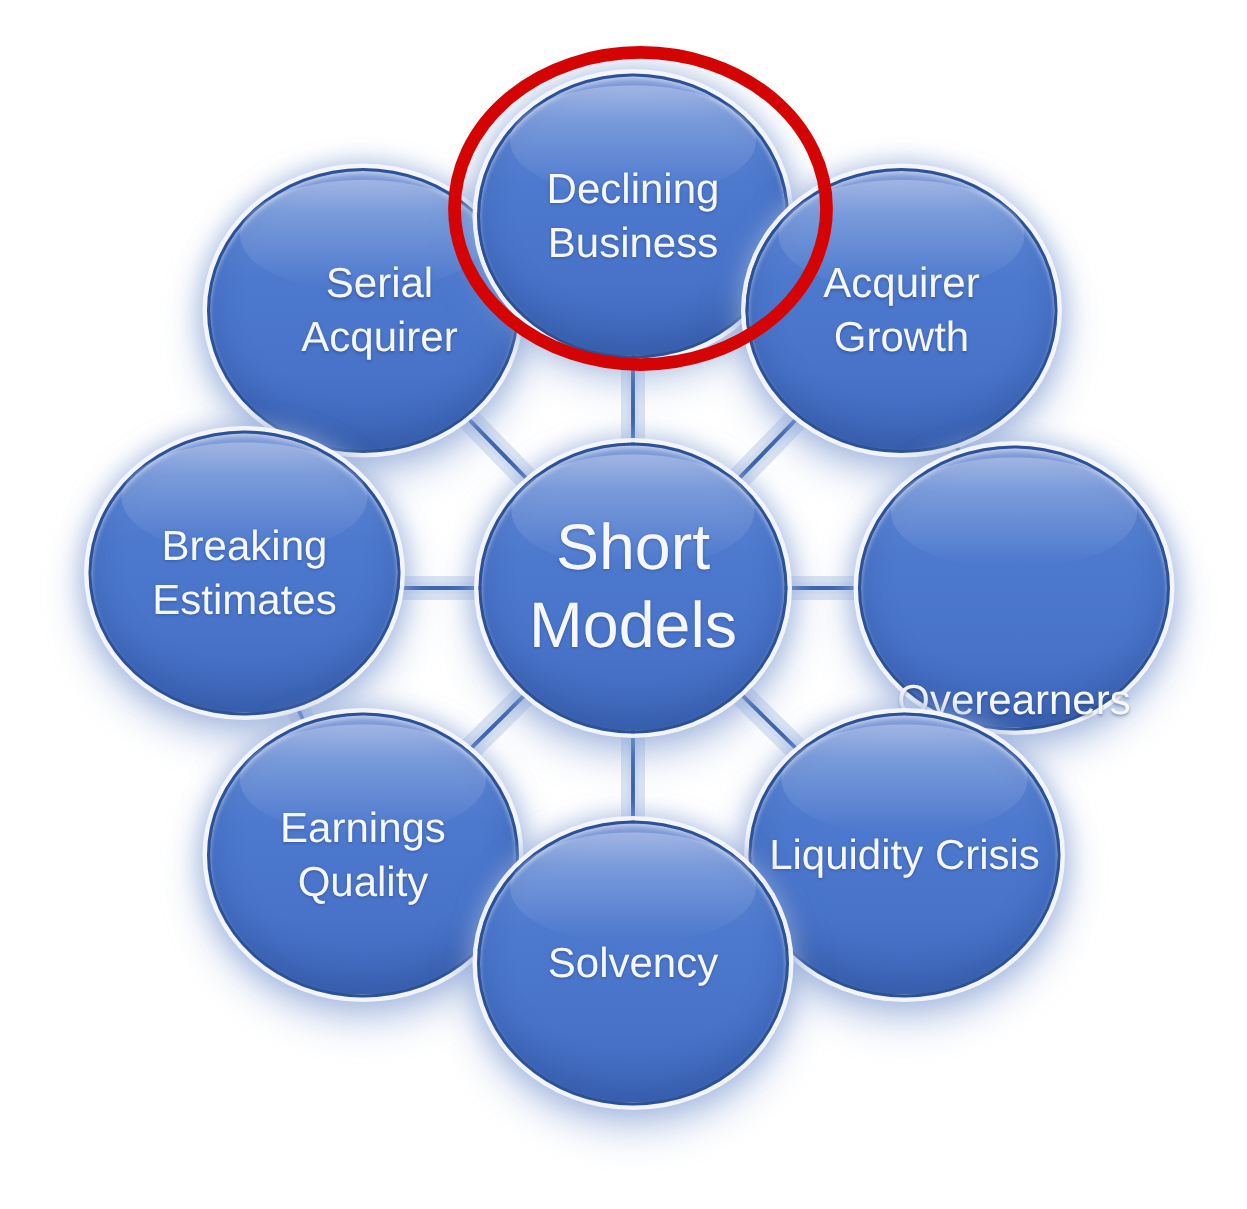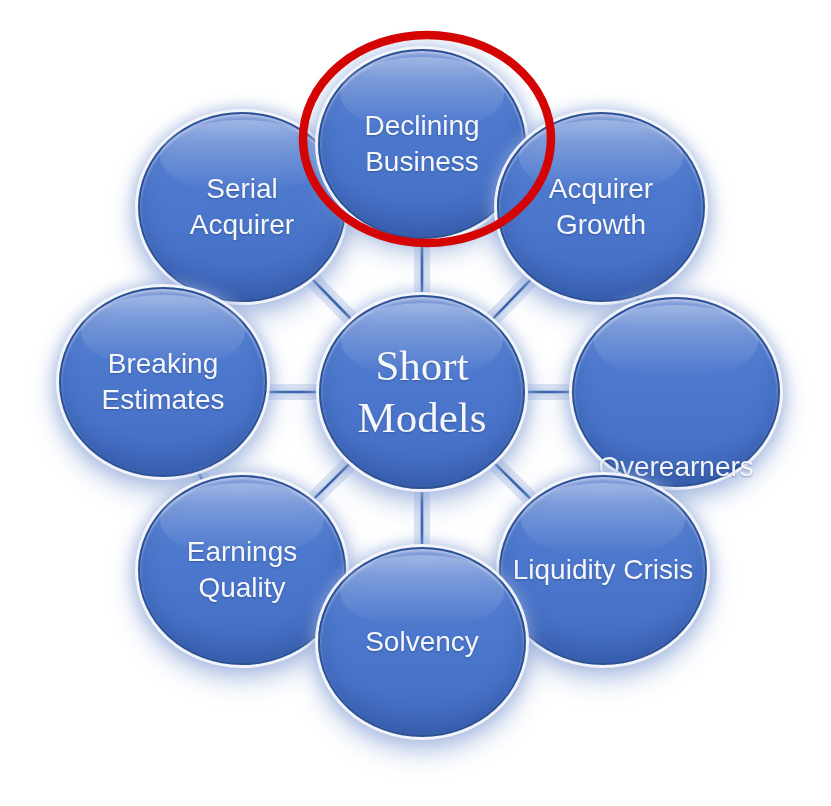--- a/index.html
+++ b/index.html
@@ -41,23 +41,23 @@
     pointer-events:none;
   }
   .label{
     display:block;
     max-width:182px;
     position:relative;
     text-shadow:0 1px 2px rgba(32,52,100,.40);
   }
   .sat{width:208px;height:190px;font-size:28px;line-height:1.3;}
   .hub{width:206px;height:194px;font-size:43px;line-height:1.2;}
-  .hub .label{max-width:176px;font-family:Liberation Serif, serif;}
+  .hub .label{max-width:176px;}
 
-  #n-sa {left:138px;top:112px;z-index:1;}
+  #n-sa {left:138px;top:112px;z-index:1;justify-content:flex-end;}
   #n-db {left:318px;top:49px; z-index:2;}
   #n-bg {left:497px;top:112px;z-index:3;}
   #n-oe {left:572px;top:297px;z-index:4;align-items:flex-end;}
   #n-be {left:59px; top:287px;z-index:5;justify-content:center;}
   #n-eq {left:138px;top:475px;z-index:6;}
   #n-lc {left:499px;top:475px;z-index:7;}
   #n-sol{left:318px;top:547px;z-index:8;align-items:center;}
   #n-hub{left:319px;top:295px;z-index:9;}
 </style>
 </head>

